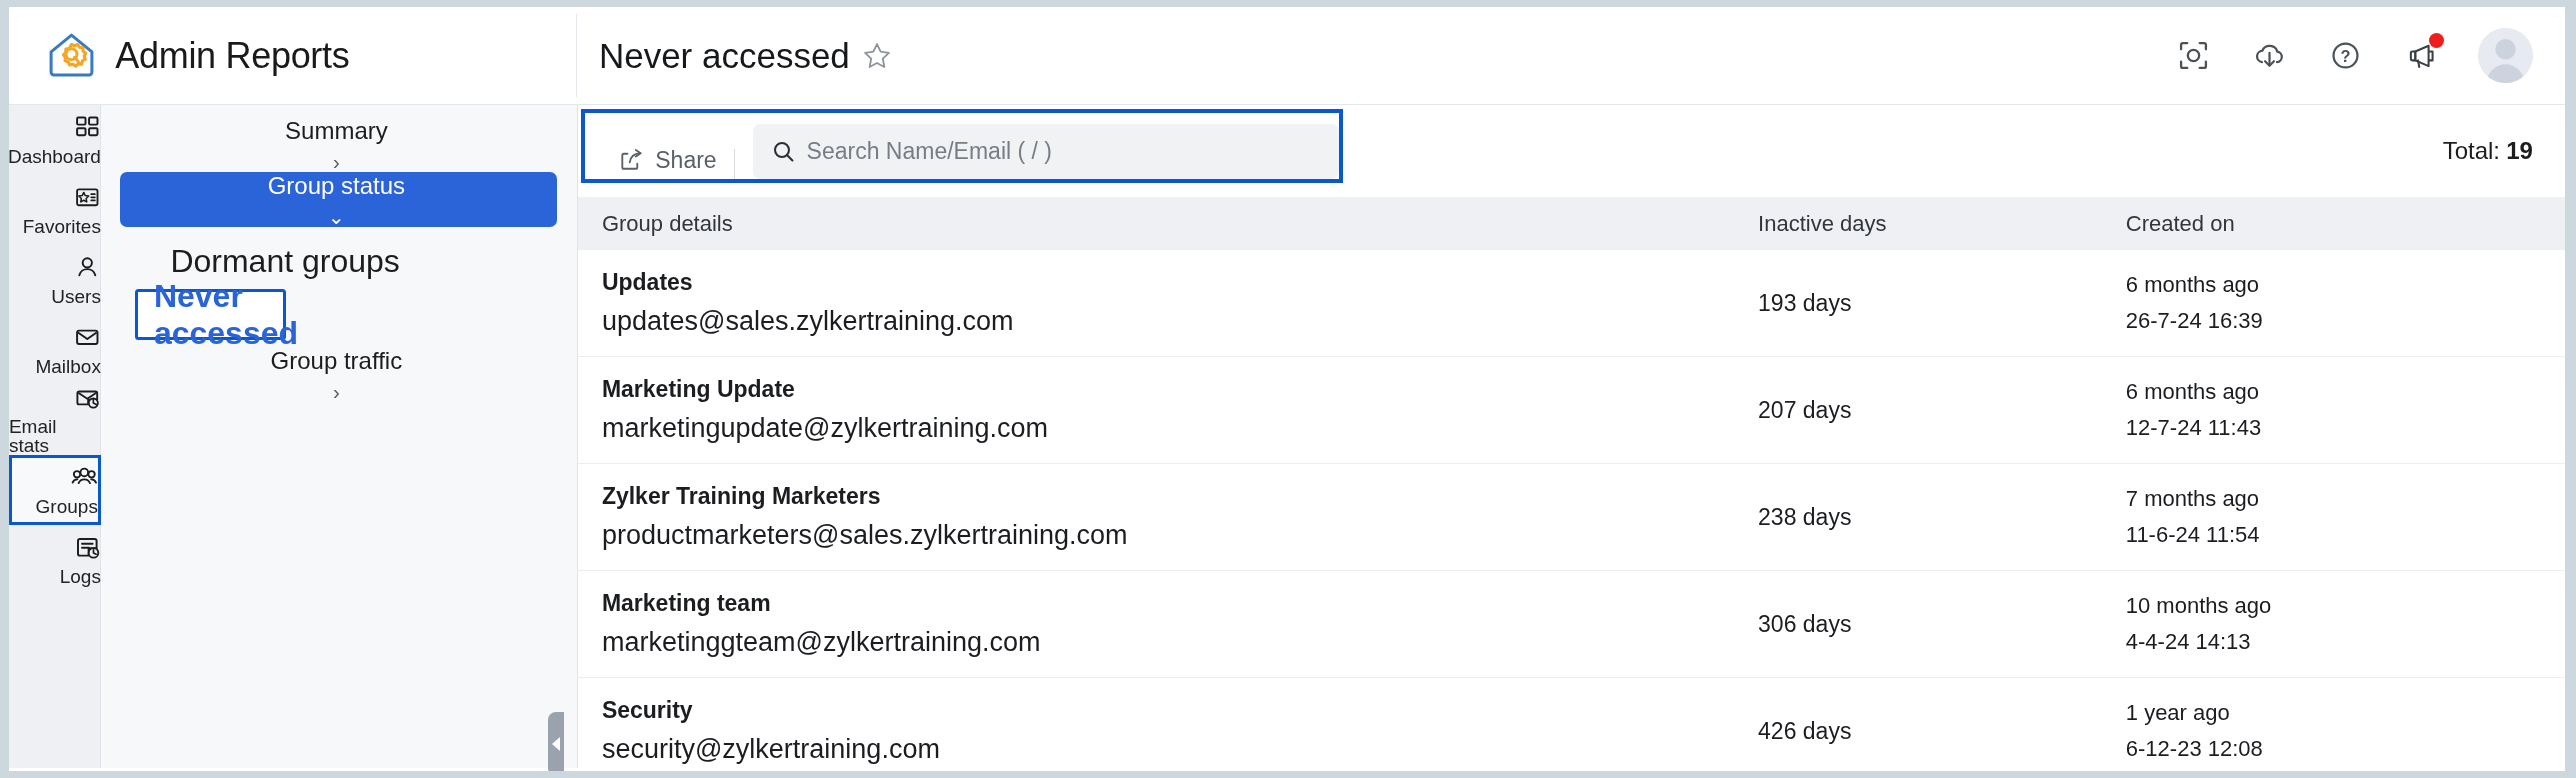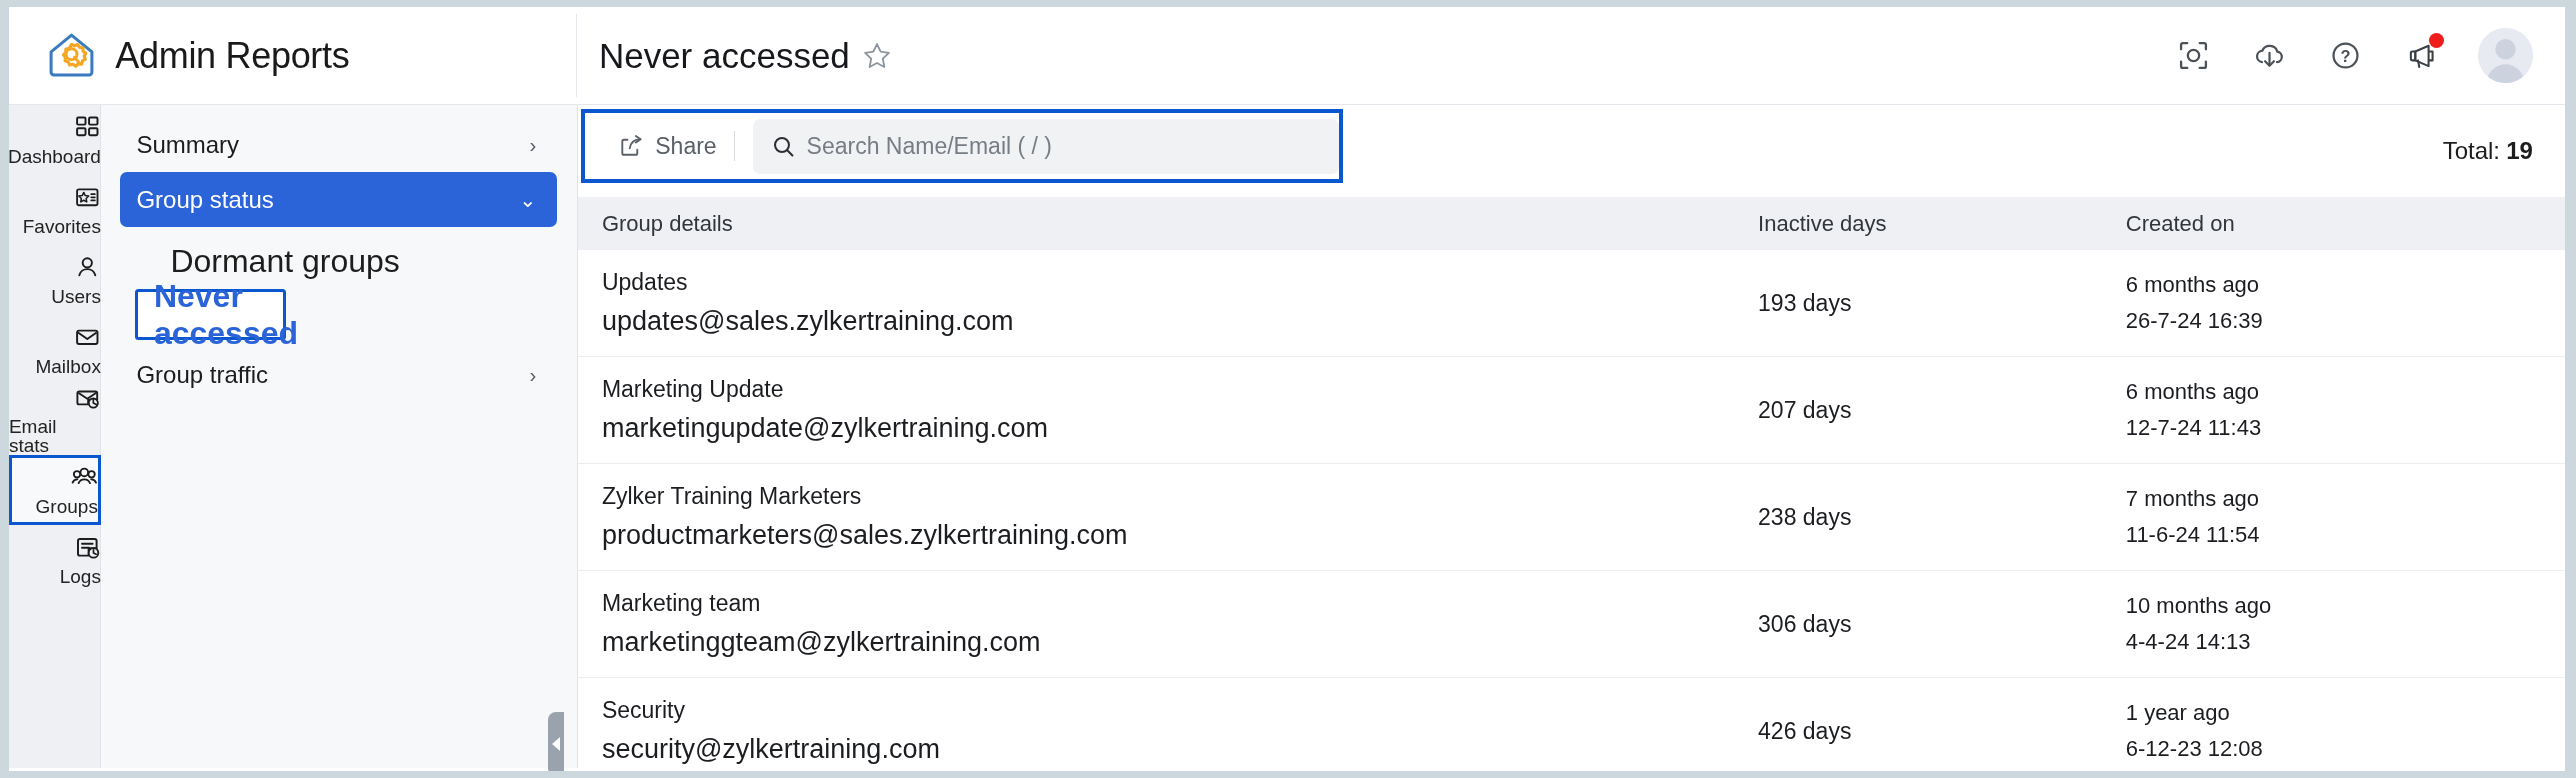--- a/index.html
+++ b/index.html
@@ -86,21 +86,21 @@
     position: absolute; left: 92px; top: 98px;
     width: 477px; height: 667px;
     background: #f7f8fa;
     border-right: 0.9px solid #e0e3e8;
   }
   .subnav-item {
     margin: 0 19.5px; height: 55px;
     display: flex; align-items: center; justify-content: space-between;
     padding: 0 21px 0 16px;
     border-radius: 7px; cursor: pointer;
-    font-size: 24px; color: #1d1d1d;
+    font-size: 24px; color: #1d1d1d; flex-direction: column;
   }
   .subnav-item.active {
     background: #2b63d9; color: #ffffff;
   }
   .subnav-item .chev { font-size: 20.4px; color: #555a61; line-height: 1; }
   .subnav-item.active .chev { color: #ffffff; }
   .subnav-sub {
     margin: 0 19.5px; height: 55px;
     display: flex; align-items: center;
     padding-left: 50px;
@@ -134,21 +134,21 @@
     width: 1987px; height: 667px; background: #ffffff;
   }
   .toolbar {
     position: relative; width: 1987px; height: 92px;
     display: flex; align-items: center;
   }
   .toolbar-hl {
     position: absolute; left: 3.5px; top: 4.4px;
     width: 762px; height: 74px;
     border: 4.4px solid #0b57d0; background: #ffffff;
-    display: flex; align-items: center; padding-left: 21px; gap: 0;
+    display: flex; align-items: flex-end; padding-left: 21px; gap: 0;
   }
   .share-btn {
     display: flex; align-items: center; gap: 11.5px;
     font-size: 23px; color: #5a6068; cursor: pointer;
     padding: 5.3px 12.4px;
   }
   .vdiv { width: 0.9px; height: 30px; background: #d6dade; margin: 0 5.3px; }
   .search-box {
     margin-left: 12.4px;
     width: 603px; height: 55px; background: #f1f2f4;
@@ -172,21 +172,21 @@
   .c1 { width: 1144px; padding-left: 24px; }
   .c2 { width: 371px; margin-left: 46px; }
   .c3 { width: 443px; }
 
   .trow {
     width: 1987px; height: 107px;
     display: flex; align-items: center;
     border-bottom: 0.9px solid #eceef0;
     background: #ffffff;
   }
-  .g-name { font-size: 23px; color: #1b1d21; margin-bottom: 9.8px; }
+  .g-name { font-size: 23px; color: #1b1d21; margin-bottom: 9.8px; font-weight: bold; }
   .g-mail { font-size: 27px; color: #1b1d21; }
   .days { font-size: 23px; color: #1b1d21; }
   .cr-rel { font-size: 22px; color: #1b1d21; margin-bottom: 9.8px; }
   .cr-abs { font-size: 22px; color: #1b1d21; }
   .cell-stack { display: flex; flex-direction: column; justify-content: center; }
 
   .bottom-strip {
     position: absolute; left: 0; bottom: 0;
     width: 2556px; height: 3.5px; background: #ffffff;
   }

